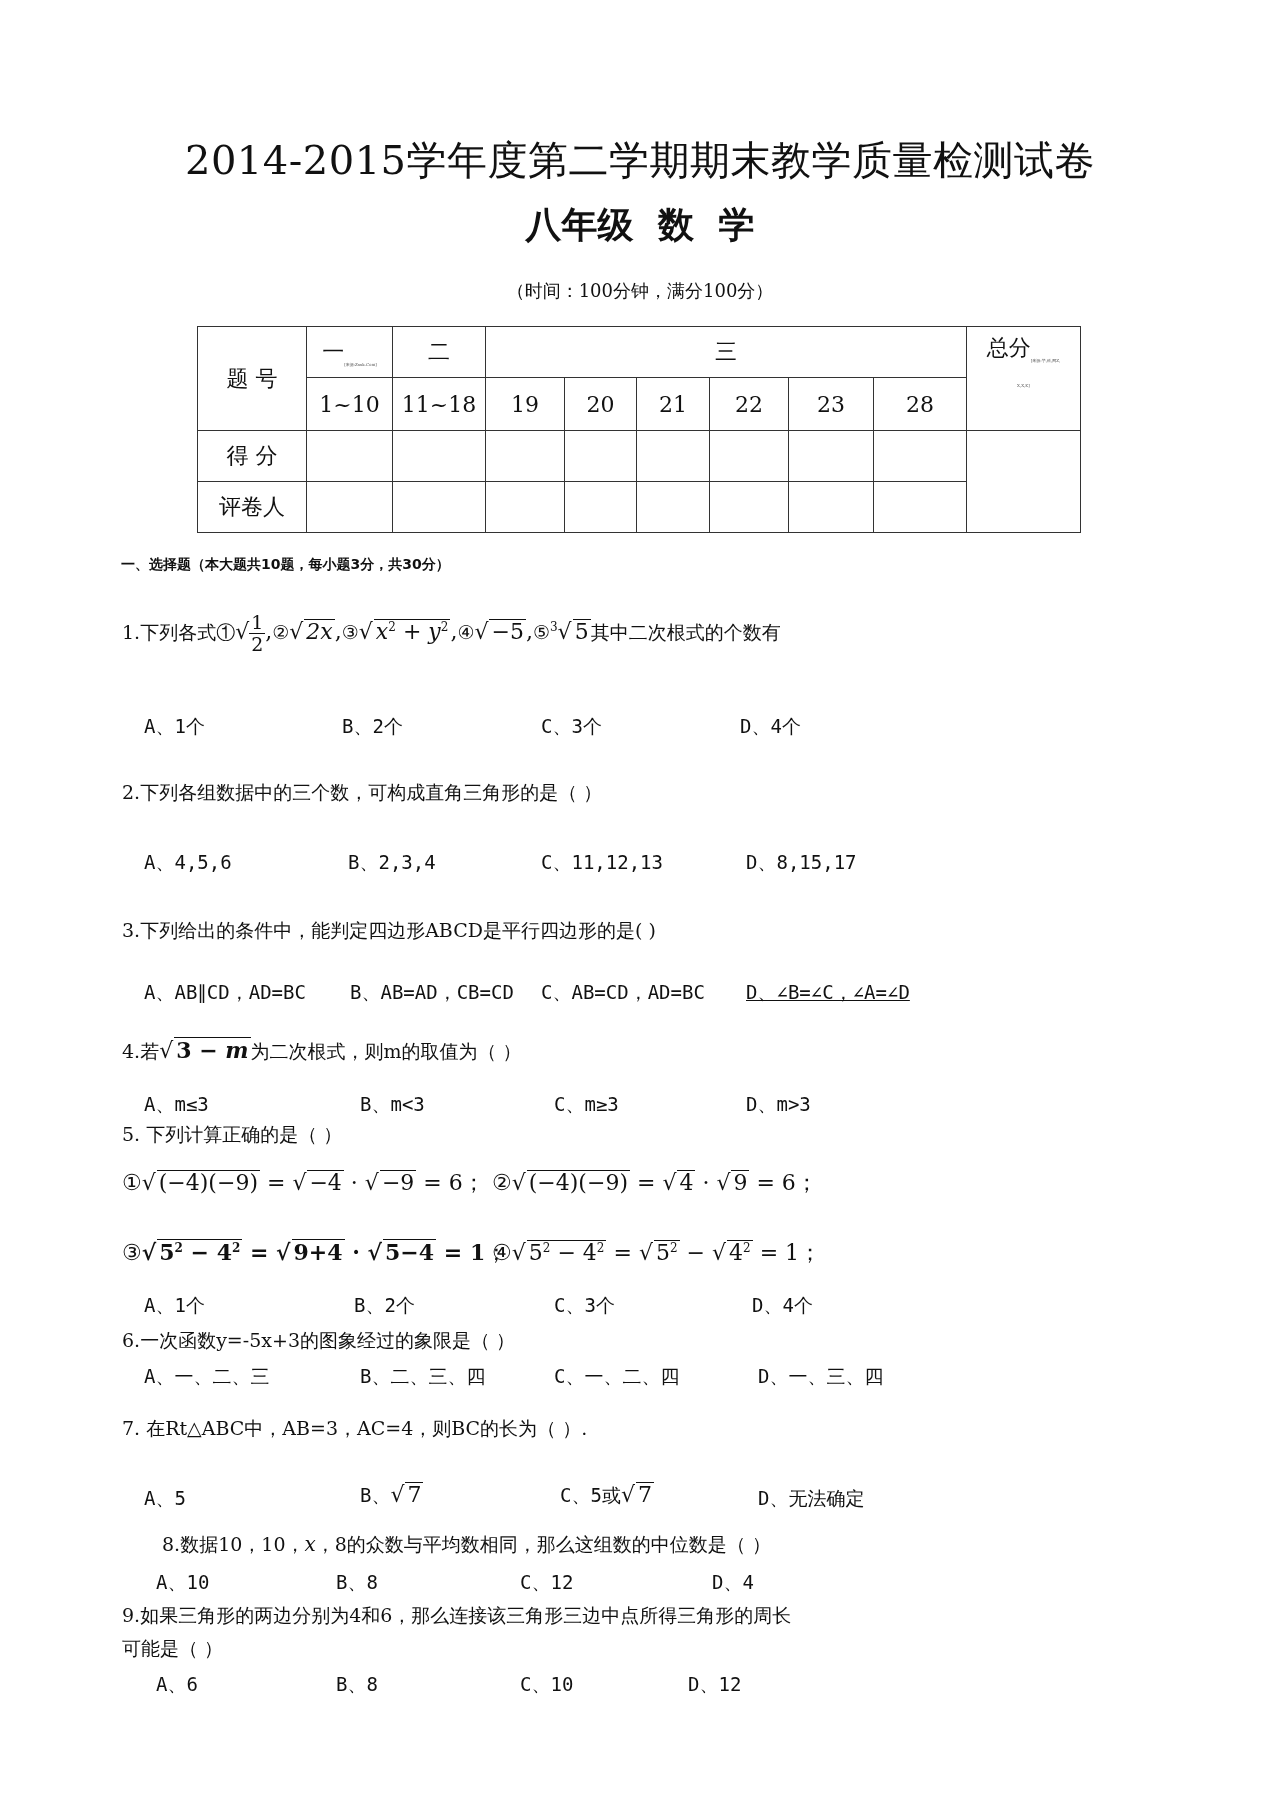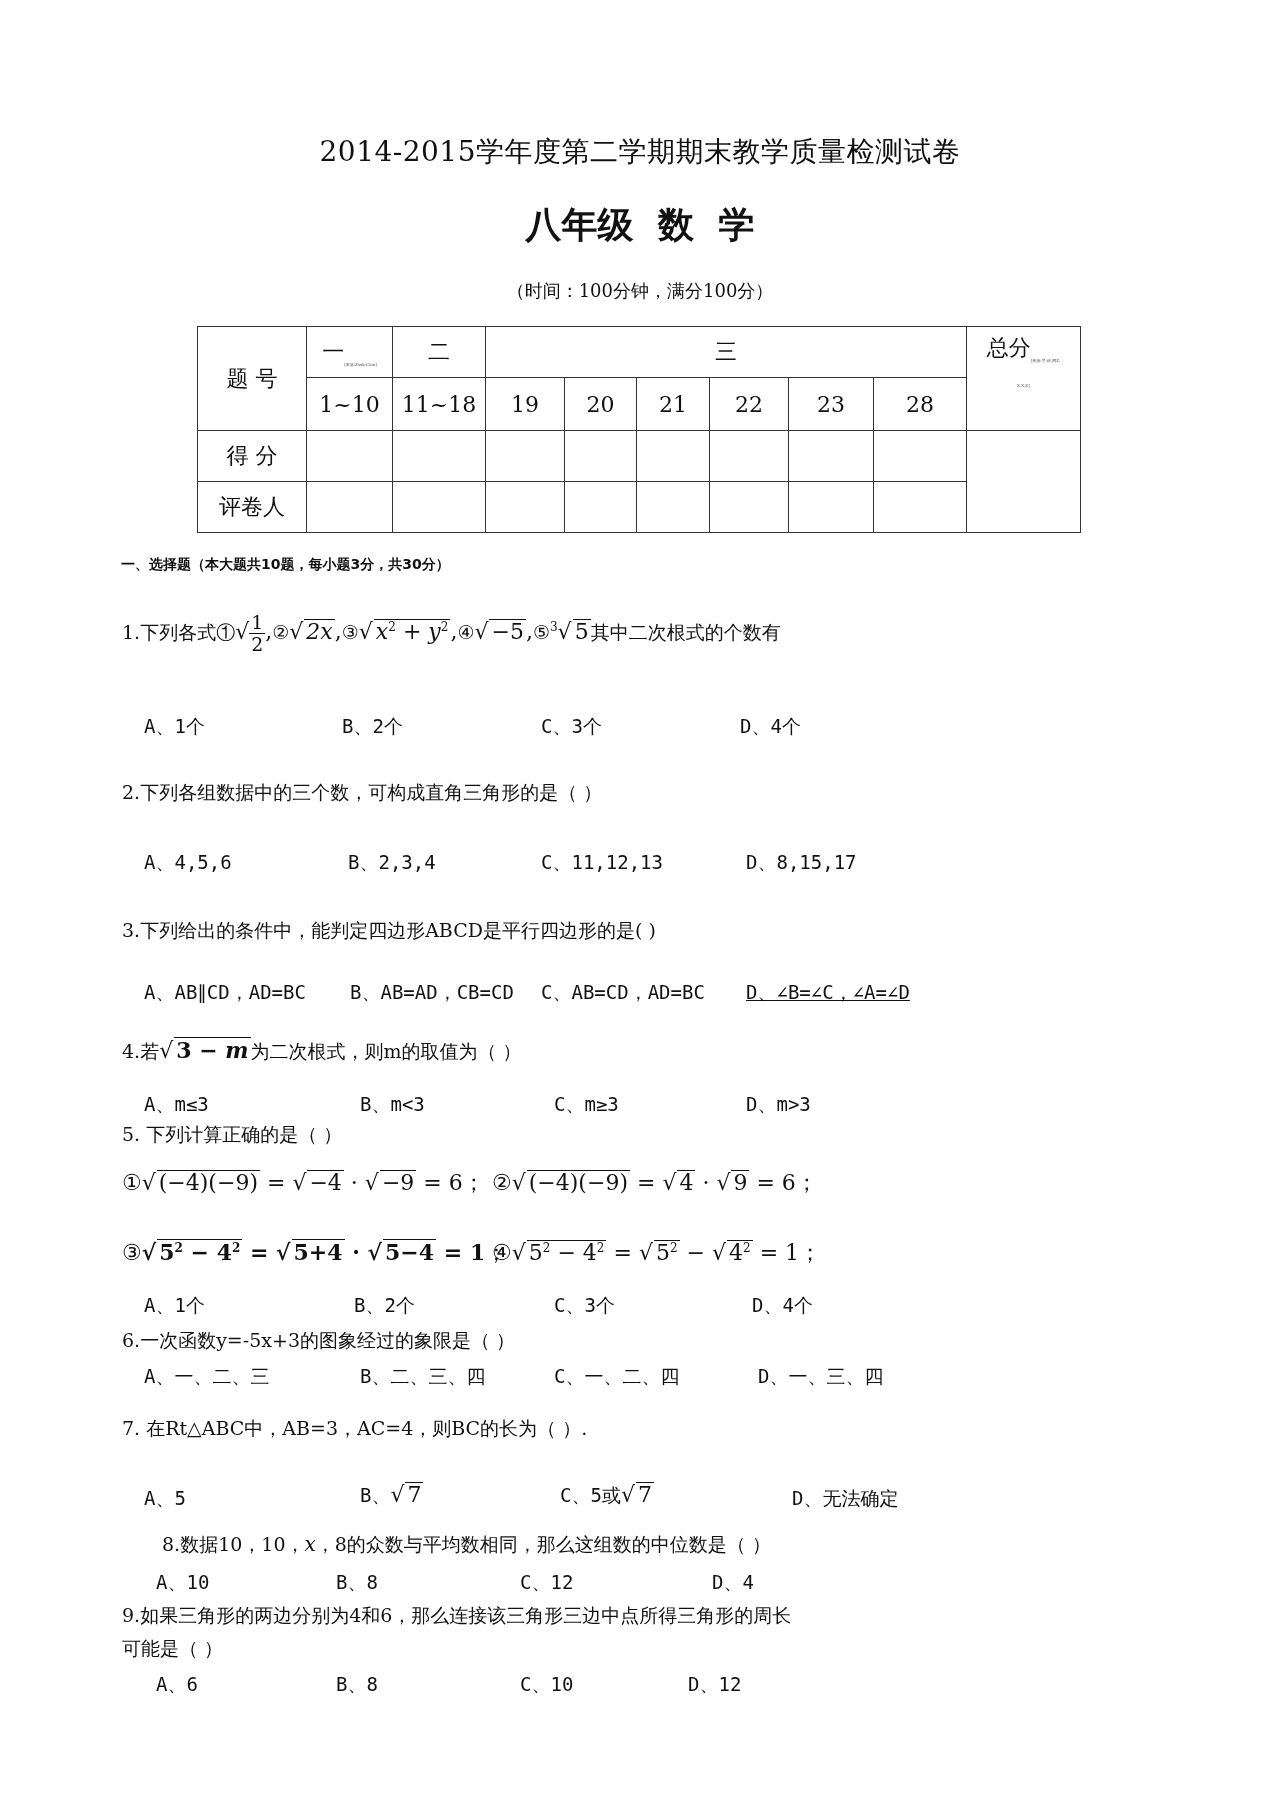--- a/index.html
+++ b/index.html
@@ -1,19 +1,19 @@
 <!DOCTYPE html>
 <html><head>
 <meta charset="utf-8">
 <style>
   html, body { margin: 0; padding: 0; background: #ffffff; }
   body { width: 1280px; height: 1810px; position: relative; overflow: hidden;
          font-family: "DejaVu Serif", "Liberation Serif", serif; color: #111; }
   .abs { position: absolute; white-space: nowrap; }
-  .title { top: 133px; left: 0; width: 1280px; text-align: center; font-size: 28px; letter-spacing: 0.5px; }
+  .title { top: 133px; left: 0; width: 1280px; text-align: center; font-size: 40px; letter-spacing: 0.5px; }
   .subtitle { top: 201px; left: 0; width: 1280px; text-align: center; font-size: 36px; font-weight: bold;
               font-family: "DejaVu Sans", "Liberation Sans", sans-serif; }
   .subtitle span { margin: 0 6px; }
   .timeinfo { top: 279px; left: 0; width: 1280px; text-align: center; font-size: 18px; }
 
   table.score { position: absolute; left: 197px; top: 326px; border-collapse: collapse; }
   table.score td { border: 1.5px solid #333; text-align: center; font-size: 22px; padding: 0; }
   .tiny { font-size: 4px; color: #555; vertical-align: bottom; }
   .r1 td { height: 50px; }
   .r2 td { height: 52px; }
@@ -133,21 +133,21 @@
 <div class="abs q" style="top:1122px; left:122px;">
   <span>5.</span><span> 下列计算正确的是（       ）</span>
 </div>
 <div class="abs math" style="top:1168px; left:122px;">
   <span>①</span>√<span class="sqrt">(−4)(−9)</span><span> = </span>√<span class="sqrt">−4</span><span> · </span>√<span class="sqrt">−9</span><span> = 6</span><span>；</span>
 </div>
 <div class="abs math" style="top:1168px; left:492px;">
   <span>②</span>√<span class="sqrt">(−4)(−9)</span><span> = </span>√<span class="sqrt">4</span><span> · </span>√<span class="sqrt">9</span><span> = 6</span><span>；</span>
 </div>
 <div class="abs math bold" style="top:1238px; left:122px;">
-  <span style="font-weight:normal">③</span>√<span class="sqrt"><span>5</span><sup>2</sup><span> − </span><span>4</span><sup>2</sup></span><span> = </span>√<span class="sqrt">5+4</span><span> · </span>√<span class="sqrt">5−4</span><span> = 1</span><span style="font-weight:normal">；</span>
+  <span style="font-weight:normal">③</span>√<span class="sqrt"><span>5</span><sup>2</sup><span> − </span><span>4</span><sup>2</sup></span><span> = </span>√<span class="sqrt">9+4</span><span> · </span>√<span class="sqrt">5−4</span><span> = 1</span><span style="font-weight:normal">；</span>
 </div>
 <div class="abs math" style="top:1238px; left:492px;">
   <span>④</span>√<span class="sqrt"><span>5</span><sup>2</sup><span> − </span><span>4</span><sup>2</sup></span><span> = </span>√<span class="sqrt"><span>5</span><sup>2</sup></span><span> − </span>√<span class="sqrt"><span>4</span><sup>2</sup></span><span> = 1</span><span>；</span>
 </div>
 <div class="abs opt" style="top:1293px; left:144px;">A、1个</div>
 <div class="abs opt" style="top:1293px; left:354px;">B、2个</div>
 <div class="abs opt" style="top:1293px; left:554px;">C、3个</div>
 <div class="abs opt" style="top:1293px; left:752px;">D、4个</div>
 
 <div class="abs q" style="top:1328px; left:122px;">
@@ -161,21 +161,21 @@
 <div class="abs q" style="top:1416px; left:122px;">
   <span>7.</span><span> 在Rt△ABC中，AB=3，AC=4，则BC的长为（       ）.</span>
 </div>
 <div class="abs opt" style="top:1486px; left:144px;">A、5</div>
 <div class="abs opt" style="top:1482px; left:360px;">
   <span>B、</span><span class="math">√<span class="sqrt">7</span></span>
 </div>
 <div class="abs opt" style="top:1482px; left:560px;">
   <span>C、5或</span><span class="math">√<span class="sqrt">7</span></span>
 </div>
-<div class="abs opt" style="top:1486px; left:792px;text-align:right;">D、无法确定</div>
+<div class="abs opt" style="top:1486px; left:758px;text-align:right;">D、无法确定</div>
 
 <div class="abs q" style="top:1532px; left:122px;margin-left:40px;">
   <span>8.</span><span>数据10，10，</span><span class="it math" style="font-size:20px">x</span><span>，8的众数与平均数相同，那么这组数的中位数是（       ）</span>
 </div>
 <div class="abs opt" style="top:1570px; left:156px;">A、10</div>
 <div class="abs opt" style="top:1570px; left:336px;">B、8</div>
 <div class="abs opt" style="top:1570px; left:520px;">C、12</div>
 <div class="abs opt" style="top:1570px; left:712px;">D、4</div>
 
 <div class="abs q" style="top:1603px; left:122px;">

